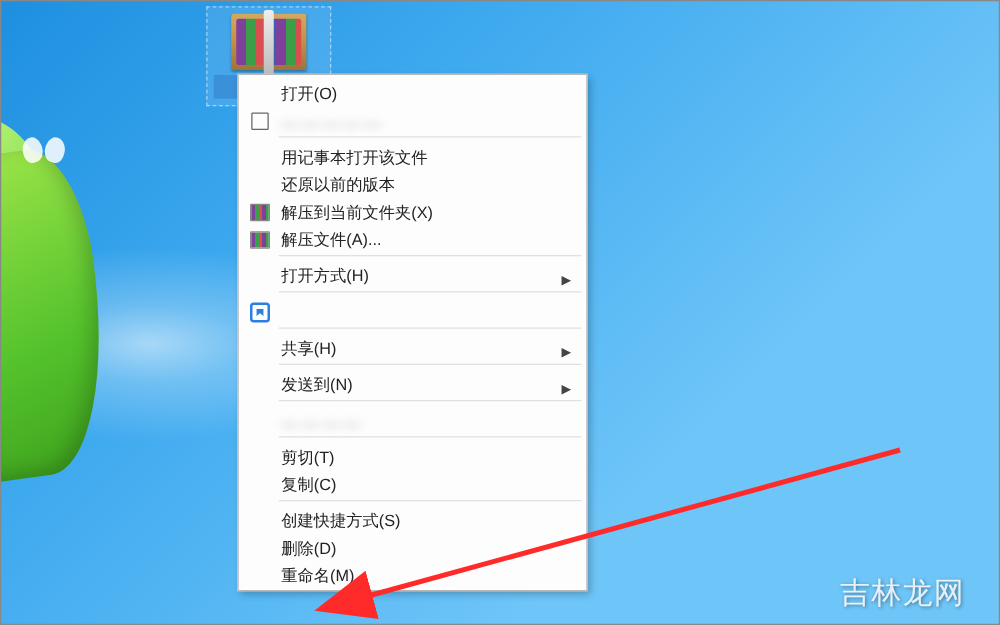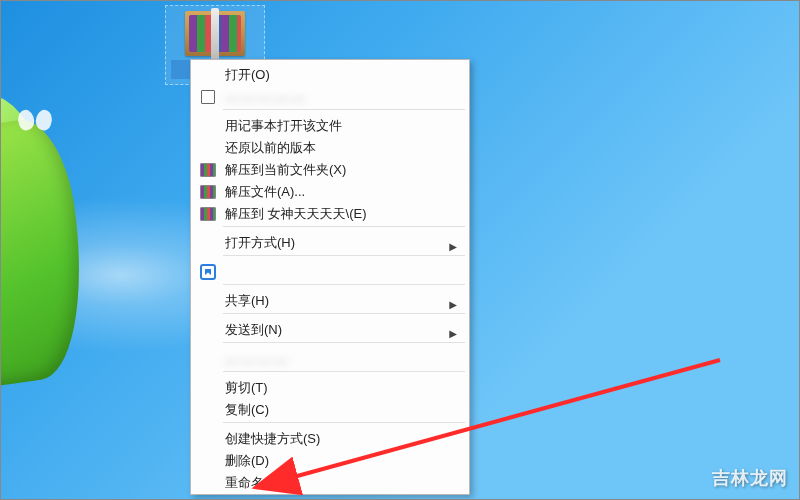--- a/index.html
+++ b/index.html
@@ -173,25 +173,25 @@
       border-radius: 1px;
       position: relative;
     }
 
     .arrow-annotation {
       position: absolute;
       pointer-events: none;
     }
     .watermark {
       position: absolute;
-      right: 12px;
+      right: 28px;
       bottom: 10px;
       color: rgba(255,255,255,0.85);
-      font-size: 18px;
-      font-weight: 700;
+      font-size: 24px;
+      font-weight: 400;
       text-shadow: 1px 1px 3px rgba(0,0,0,0.4);
       letter-spacing: 1px;
     }
     .border-frame {
       position: absolute;
       inset: 0;
       border: 1px solid #888;
       pointer-events: none;
     }
   </style>
@@ -229,26 +229,20 @@
     <span class="icon-slot">
         <span class="rar-mini"></span>
       </span>
     <span>解压到当前文件夹(X)</span>
   </div>
   <div class="menu-item">
     <span class="icon-slot">
         <span class="rar-mini"></span>
       </span>
     <span>解压文件(A)...</span>
-  </div>
-  <div class="menu-item">
-    <span class="icon-slot">
-        <span class="rar-mini"></span>
-      </span>
-    <span>解压到 女神天天天天\(E)</span>
   </div>
   <div class="menu-separator"></div>
   <div class="menu-item">
     <span>打开方式(H)</span>
     <span class="submenu-arrow">▶</span>
   </div>
   <div class="menu-separator"></div>
   <div class="menu-item">
     <span class="icon-slot">
         <span class="wps-icon"></span>

